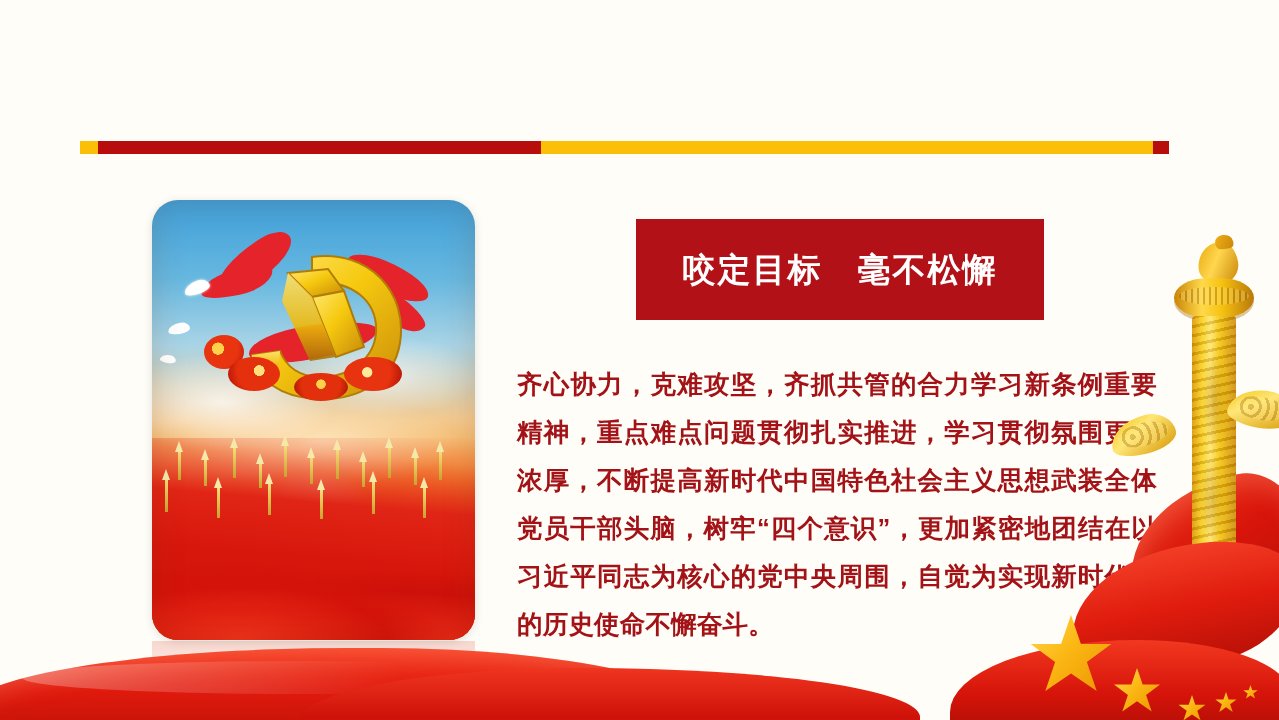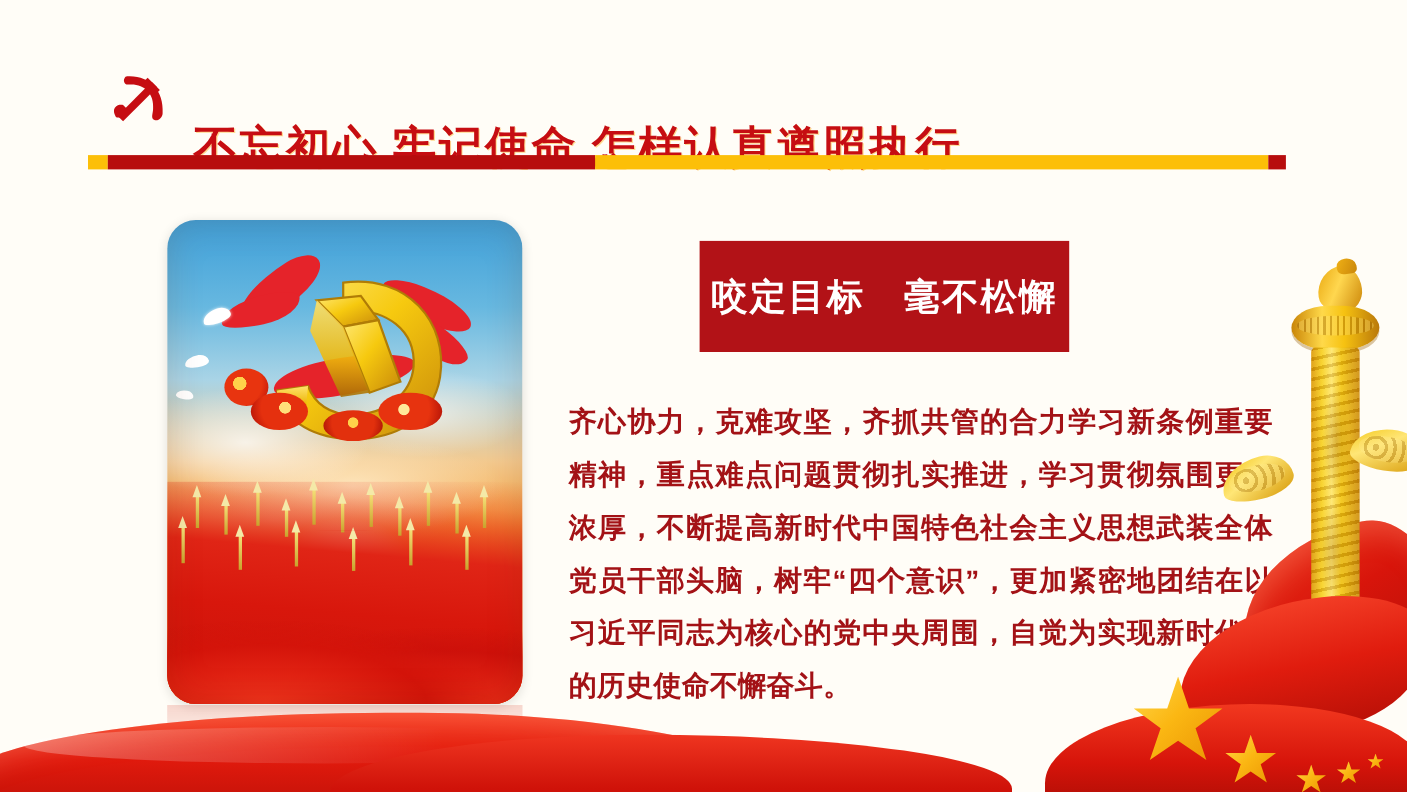--- a/index.html
+++ b/index.html
@@ -104,21 +104,21 @@
   #photo-reflection{
     position:absolute; left:152px; top:641px; width:323px; height:62px;
     border-radius:0 0 22px 22px;
     background:linear-gradient(rgba(214,60,40,.30), rgba(255,253,247,0) 86%);
     filter:blur(.4px);
     opacity:.65;
   }
 
   
   #banner{
-    position:absolute; left:636px; top:219px; width:336px; height:101px;
+    position:absolute; left:636px; top:219px; width:408px; height:101px;
     background:#B21217;
     display:flex; align-items:center; justify-content:center;
   }
   #banner-text{
     color:#ffffff; font-size:33px; font-weight:bold; letter-spacing:2px;
     white-space:pre; line-height:1;
   }
 
   
   #body-text{
@@ -231,34 +231,20 @@
   #star-2{ left:1113px; top:668px; width:48px; height:48px; }
   #star-3{ left:1178px; top:695px; width:28px; height:28px; }
   #star-4{ left:1215px; top:692px; width:22px; height:22px; }
   #star-5{ left:1243px; top:685px; width:15px; height:15px; }
 </style>
 </head>
 <body>
 
 <div id="slide">
 
-  <div id="header">
-    <div id="emblem-wrap">
-      <svg viewBox="0 0 100 100" width="62" height="62" aria-hidden="true">
-        <g fill="#C60D12">
-          <path d="M24 86 L16 78 L66 28 L74 36 Z"></path>
-          <path d="M60 22 L78 40 L70 48 L52 30 Z"></path>
-          <path d="M14 80 C14 80 8 72 12 66 C16 60 24 62 24 62 L34 72 C34 72 28 74 24 78 C20 82 14 80 14 80 Z"></path>
-          <path d="M30 20 C62 18 84 40 82 74 C82 80 76 86 70 84 C64 82 68 74 68 68 C70 44 54 30 32 32 C26 33 24 26 26 23 C27 21 28 20 30 20 Z"></path>
-          <path d="M16 82 L84 82 L84 90 L16 90 Z" opacity="0"></path>
-        </g>
-      </svg>
-    </div>
-    <div id="header-title">不忘初心 牢记使命 怎样认真遵照执行</div>
-  </div>
 
   <div id="divider">
     <div id="div-yellow-start"></div>
     <div id="div-red"></div>
     <div id="div-yellow"></div>
     <div id="div-red-end"></div>
   </div>
 
   <div id="photo-card">
     <div class="pc-layer" id="pc-sky"></div>

